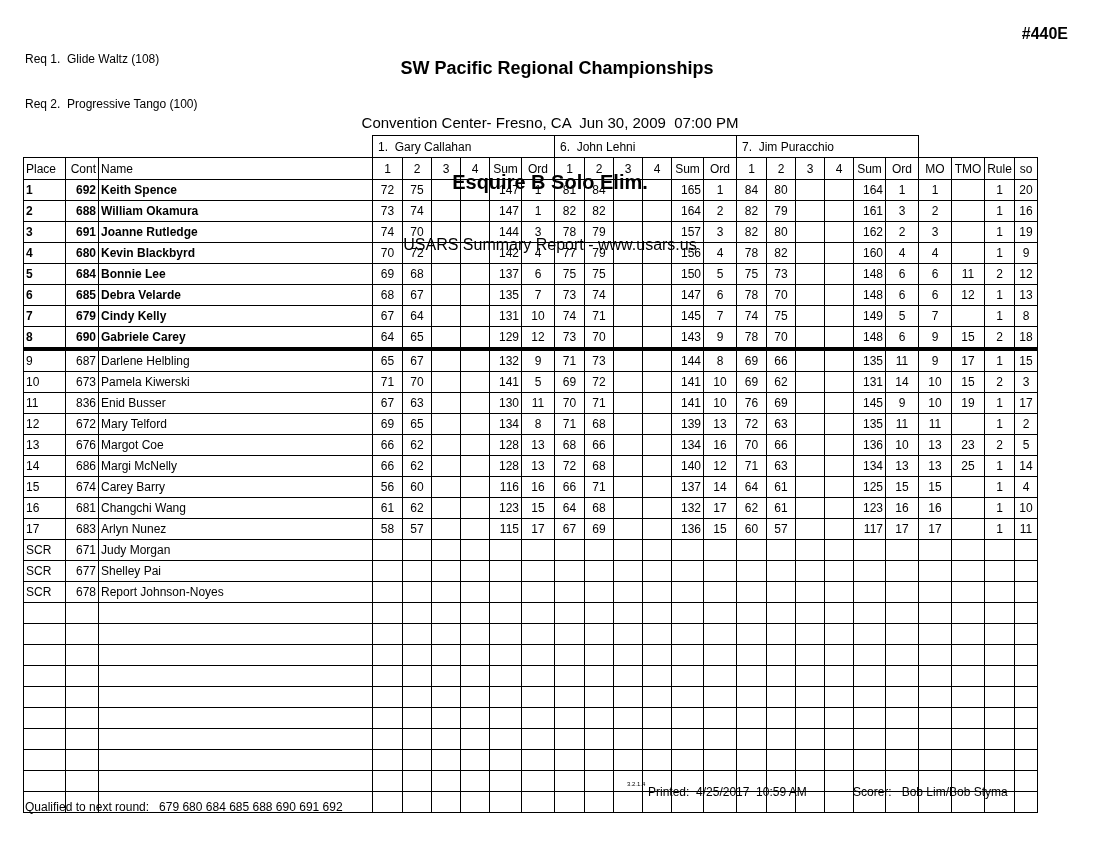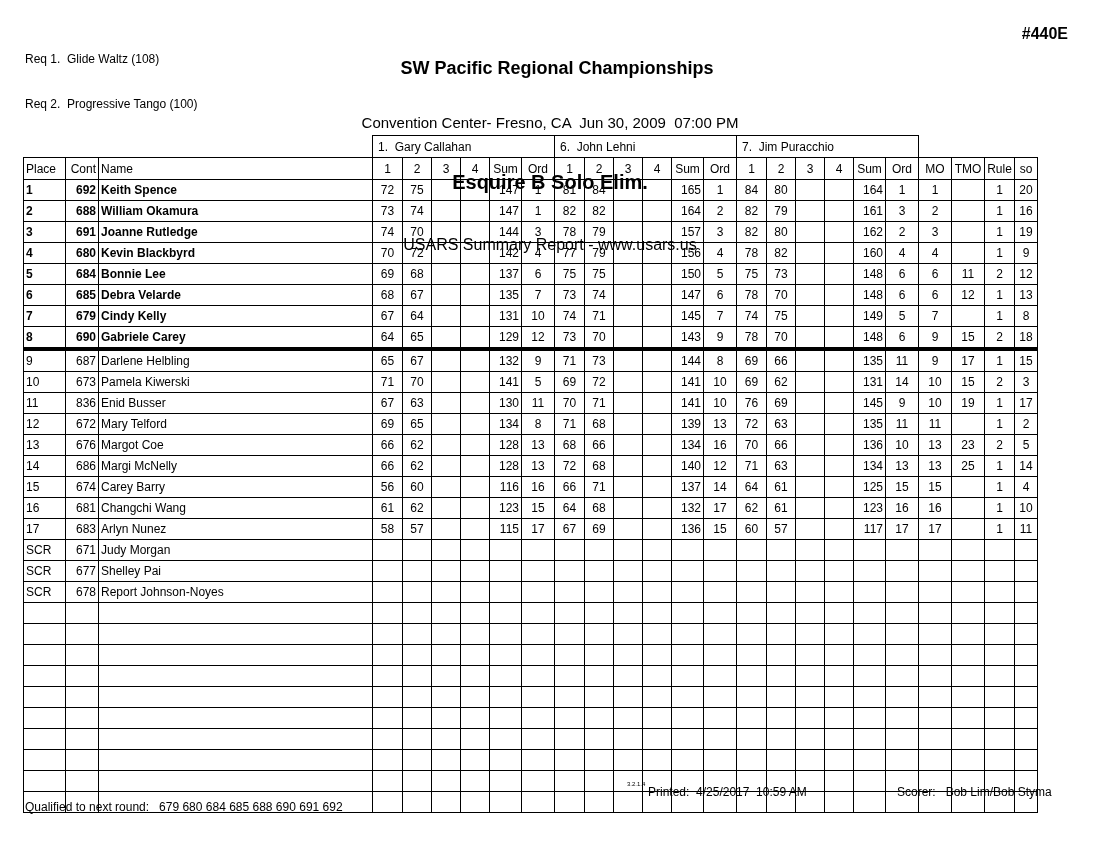--- a/index.html
+++ b/index.html
@@ -33,21 +33,21 @@
   th.c-ord{font-weight:normal;}
   .c-tail{text-align:center;}
   tr.bold-row .c-place,tr.bold-row .c-cont,tr.bold-row .c-name{font-weight:bold;}
   tr.qual-cut td{border-bottom:4px solid #000;}
 
   
   .footer-item{position:absolute;font-size:12px;white-space:pre;}
   .f-qualified{left:25px;top:785px;margin-top:15px;}
   .f-version{left:627px;top:781px;font-size:6px;}
   .f-printed{left:648px;top:785px;}
-  .f-scorer{left:853px;top:785px;margin-left:44px;}
+  .f-scorer{left:853px;top:785px;}
 </style>
 </head>
 <body>
 
 <div class="page">
 
   <div class="req-block">
     <div>Req 1.  Glide Waltz (108)</div>
     <div>Req 2.  Progressive Tango (100)</div>
   </div>

